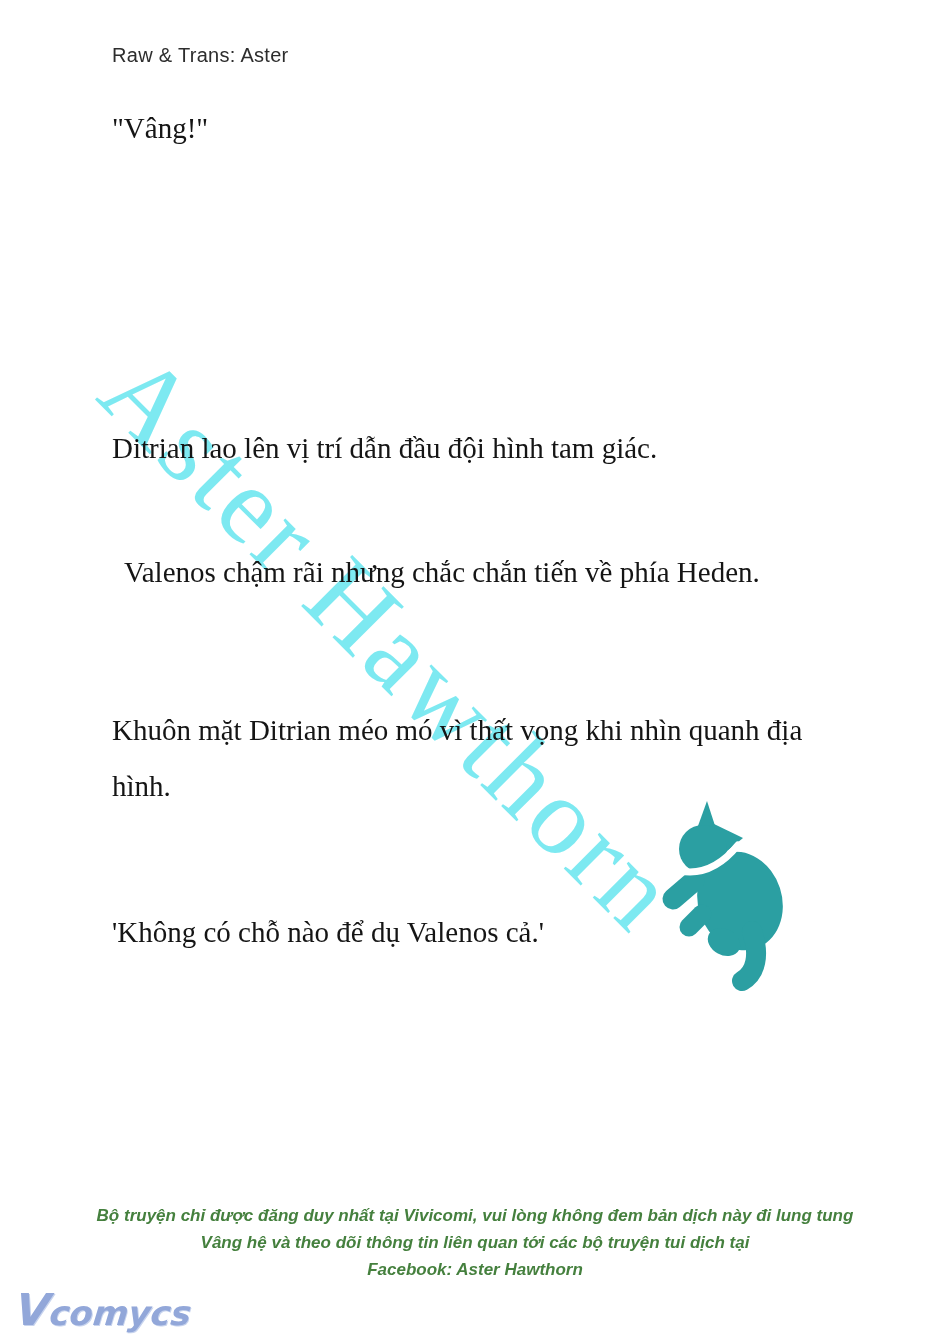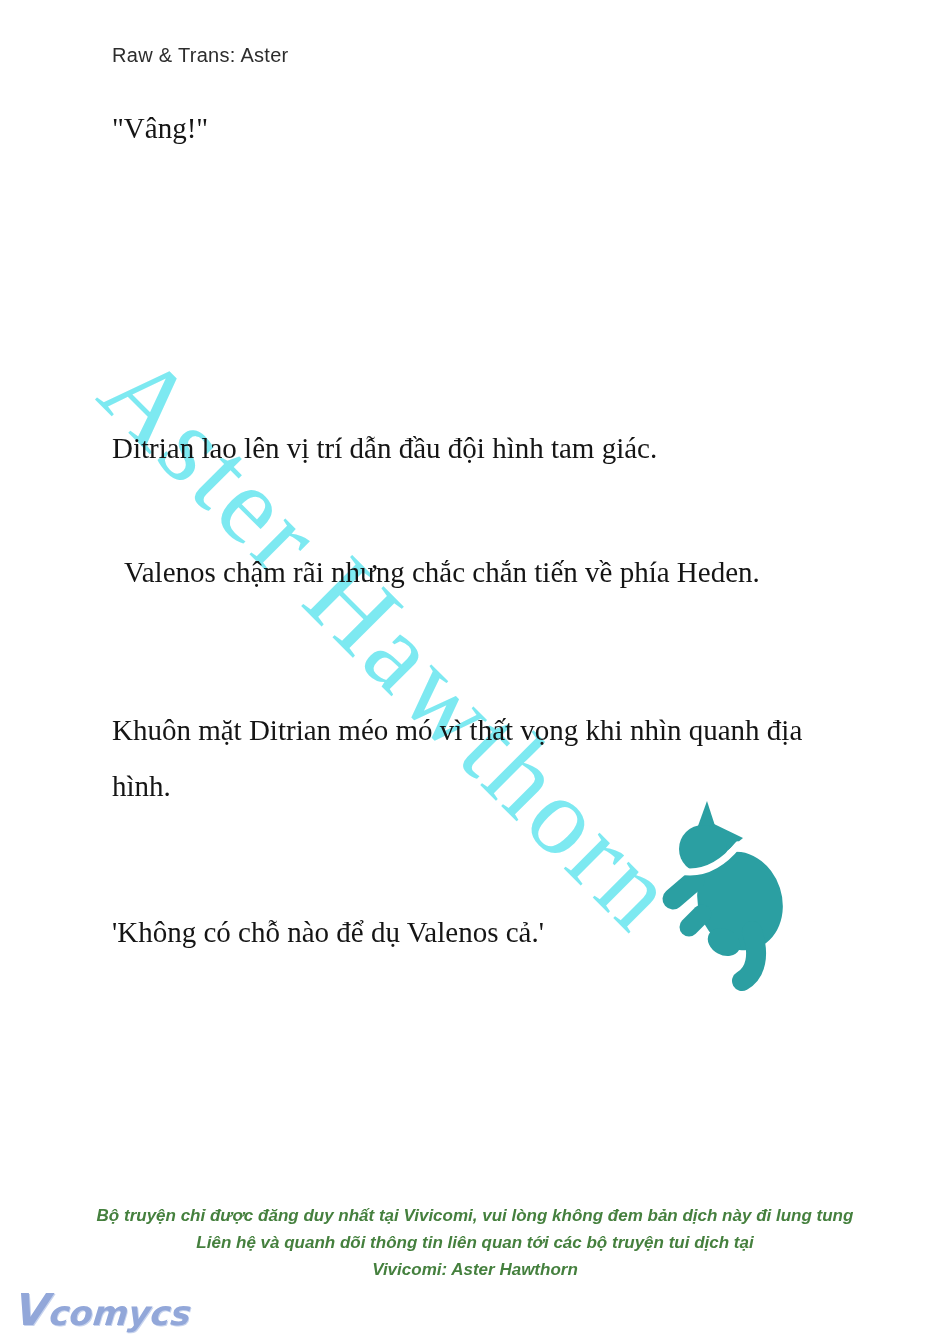--- a/index.html
+++ b/index.html
@@ -88,19 +88,19 @@
 
     <ellipse class="cat-fill" cx="74" cy="147" rx="17" ry="13" transform="rotate(28 74 147)" fill="#2b9fa2"></ellipse>
 
     <path class="cat-stroke" d="M102,136 C110,160 106,178 92,186" fill="none" stroke-linecap="round" stroke-width="20" stroke="#2b9fa2"></path>
 
     <path d="M30,76 Q62,82 88,50" fill="none" stroke="#ffffff" stroke-width="7" stroke-linecap="round"></path>
   </svg>
 
   <div class="footer" style="color: rgb(69, 128, 62);">
     <div>Bộ truyện chỉ được đăng duy nhất tại Vivicomi, vui lòng không đem bản dịch này đi lung tung</div>
-    <div>Liên hệ và quanh dõi thông tin liên quan tới các bộ truyện tui dịch tại</div>
-    <div>Vivicomi: Aster Hawthorn</div>
+    <div>Vâng hệ và theo dõi thông tin liên quan tới các bộ truyện tui dịch tại</div>
+    <div>Facebook: Aster Hawthorn</div>
   </div>
 
   <div class="logo" style="color: rgb(146, 167, 217);"><span class="cap">V</span><span>comycs</span></div>
 
 </div>
 
 </body></html>

